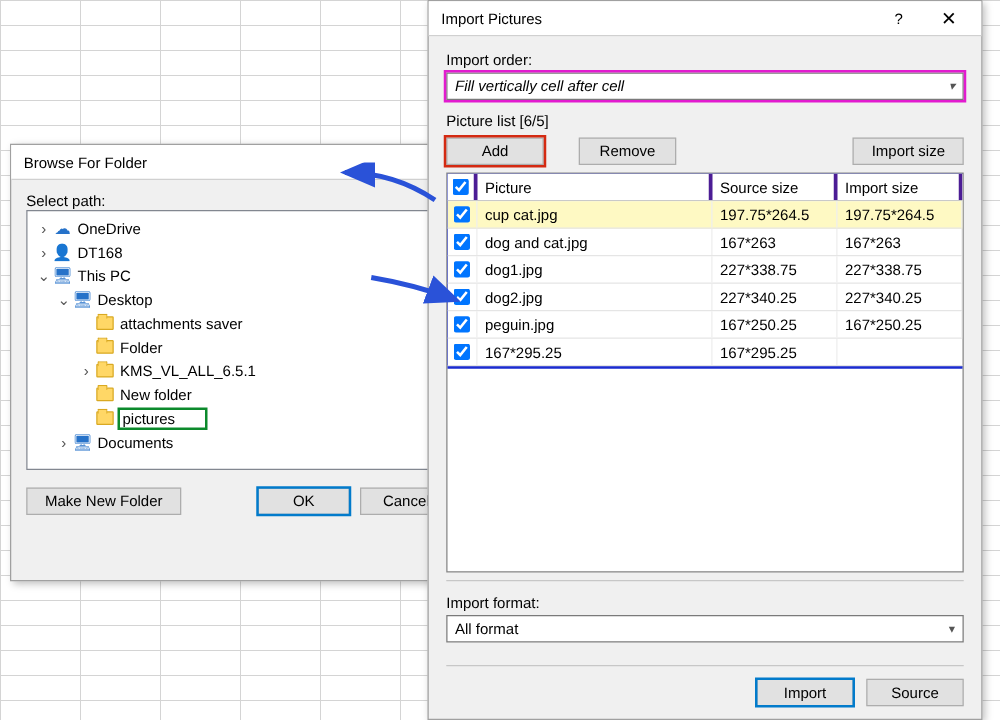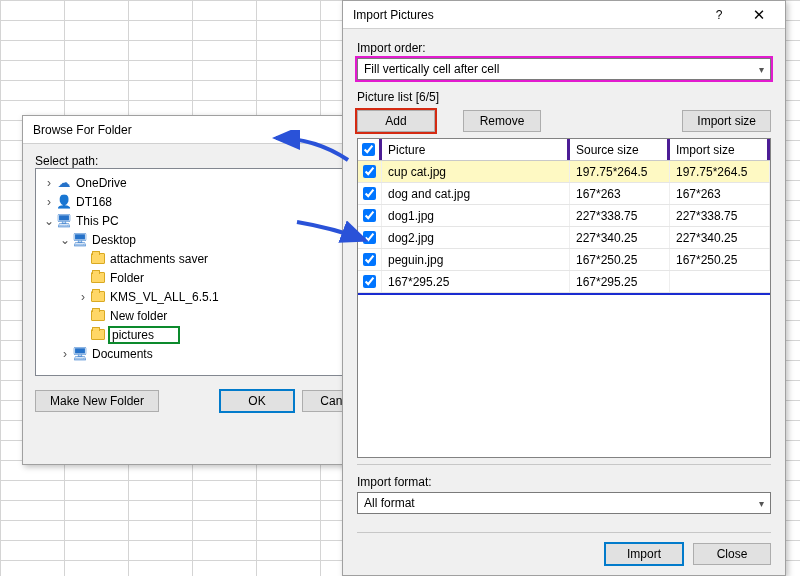--- a/index.html
+++ b/index.html
@@ -18,21 +18,21 @@
   .dialog {
     position: absolute; background: #f0f0f0; border: 1px solid #a0a0a0;
     box-shadow: 2px 2px 6px rgba(0,0,0,0.25);
   }
   .titlebar { height: 28px; background: #fff; display: flex; align-items: center; padding: 0 6px 0 10px; border-bottom: 1px solid #d0d0d0; }
   .titlebar .ttl { flex: 1; font-size: 12px; }
   .titlebar .tbtn { width: 40px; height: 28px; display: flex; align-items: center; justify-content: center; cursor: pointer; }
   .closeX { font-size: 15px; font-weight: 300; }
 
   
-  #browse { left: 22px; top: 115px; width: 367px; height: 350px; }
+  #browse { left: 8px; top: 115px; width: 367px; height: 350px; }
   #browse .body { padding: 10px 12px 8px; position: relative; height: calc(100% - 28px); }
   .sel-lbl { }
   .treebox { border: 1px solid #828790; background: #fff; height: 208px; overflow: hidden; margin-bottom: 14px; display: flex; }
   .tree { flex: 1; padding: 4px 2px; }
   .tree-item { display: flex; align-items: center; height: 19px; white-space: nowrap; }
   .tree-item .tw { width: 14px; text-align: center; color: #555; font-size: 12px; cursor: pointer; }
   .tree-item .ic { width: 16px; height: 16px; display: inline-flex; align-items: center; justify-content: center; margin-right: 4px; }
   .tree-item .lbl {  }
   .ind0 { padding-left: 4px; }
   .ind1 { padding-left: 20px; }
@@ -54,21 +54,21 @@
   .cloud { color: #2672c9; font-size: 13px; }
   .user  { color: #3a9a48; font-size: 13px; }
   .pc    { color: #2672c9; font-size: 13px; }
 
   
   #import { left: 342px; top: 0; width: 444px; height: 576px; }
   #import .body { padding: 10px 14px 10px; height: calc(100% - 28px); display: flex; flex-direction: column; }
   .lblrow { margin: 2px 0 3px; }
   .select { border: 1px solid #7a7a7a; background: #fff; height: 22px; display: flex; align-items: center; padding: 0 6px; justify-content: space-between; margin-bottom: 8px; cursor: pointer; }
   .select .car { font-size: 10px; color: #555; }
-  .order-hl { outline: 2px solid #e21bcf; outline-offset: 0; }
+  .order-hl { outline: 2px solid #e21bcf; outline-offset: 0; font-style: italic; }
   .toolbar { display: flex; gap: 28px; align-items: center; margin: 3px 0 6px; }
   .toolbar .spacer { flex: 1; }
   .add-hl { outline: 2px solid #d42a12; outline-offset: 0; }
 
   .table { border: 1px solid #828282; background: #fff; flex: 1; overflow: hidden; }
   .table-hl { box-shadow: 0 0 0 2px #1a2bd0; }
   .thead, .trow { display: grid; grid-template-columns: 24px 1fr 100px 100px; align-items: center; height: 22px; }
   .thead { background: #fff; border-bottom: 1px solid #c9c9c9; }
   .thead .cell { border-right: 3px solid #4c1d95; padding: 0 6px; height: 100%; display: flex; align-items: center; }
   .trow { border-bottom: 1px solid #e5e5e5; }
@@ -285,21 +285,21 @@
     </div>
 
     <div class="bottom">
       <div class="lblrow">Import format:</div>
       <div class="select">
         <span>All format</span>
         <span class="car">▾</span>
       </div>
       <div class="btnrow2">
         <button class="btn ok-hl" style="width:78px">Import</button>
-        <button class="btn" style="width:78px">Close</button>
+        <button class="btn" style="width:78px">Source</button>
       </div>
     </div>
   </div>
 </div>
 
 <svg class="arrow" style="left:270px;top:130px" width="90" height="45">
   <defs>
       <marker id="ah1" markerWidth="8" markerHeight="8" refX="6" refY="3" orient="auto">
         <path d="M0,0 L7,3 L0,6 Z" fill="#2a52d8"></path>
       </marker>

